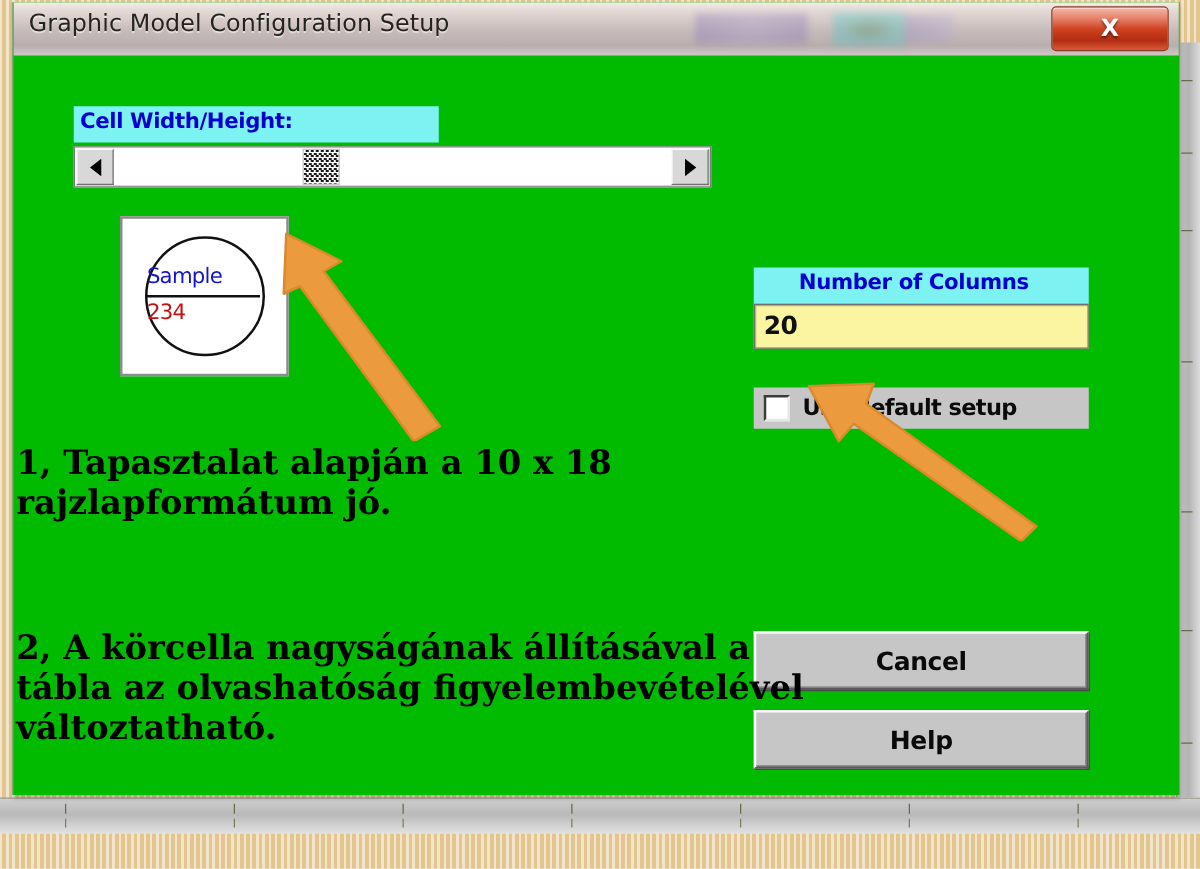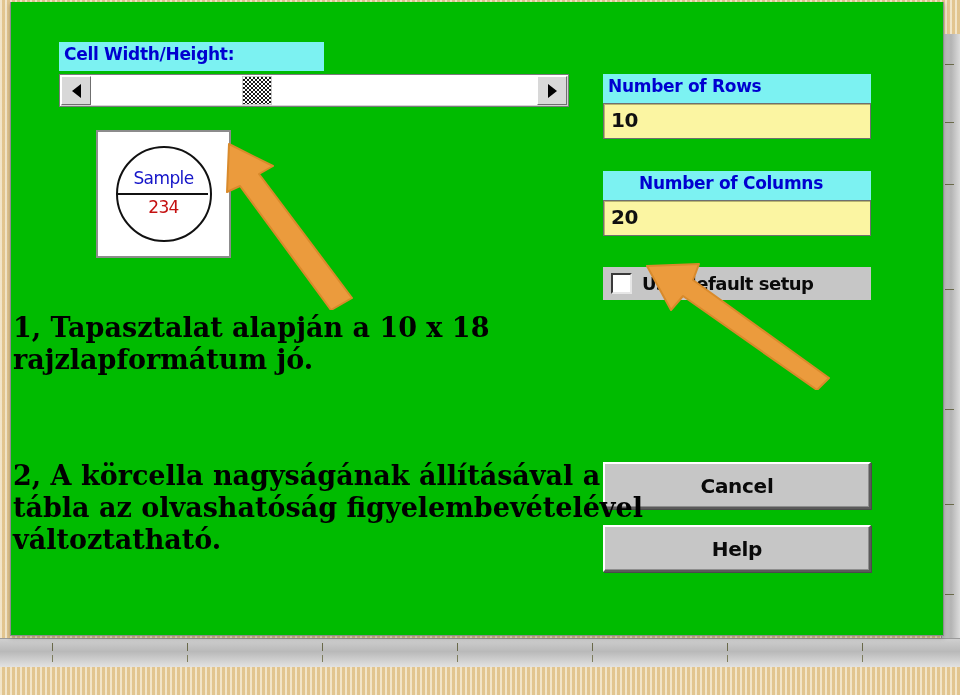--- a/index.html
+++ b/index.html
@@ -166,21 +166,21 @@
     background: #7cf2f2;
     color: #0000d0;
     font-family: "DejaVu Sans", sans-serif;
     font-size: 17px;
     font-weight: bold;
     letter-spacing: -0.3px;
     padding: 2px 5px 3px 5px;
     box-sizing: border-box;
     white-space: nowrap;
   }
-  #label-cell-size { left: 48px;  top: 40px;  width: 265px; height: 29px; }
+  #label-cell-size { left: 48px;  top: 40px;  width: 292px; height: 29px; }
   #label-rows      { left: 592px; top: 72px;  width: 268px; height: 29px; }
   #label-columns   { left: 592px; top: 169px; width: 268px; height: 29px; padding-left: 36px; }
 
   
   #cell-size-scrollbar {
     position: absolute;
     left: 48px;
     top: 72px;
     width: 510px;
     height: 33px;
@@ -256,21 +256,20 @@
     left: -2px;
     top: 45px;
     width: 92px;
     height: 2px;
     background: #111111;
   }
   #sample-top-text, #sample-bottom-text {
     position: absolute;
     left: 0;
     width: 92px;
-    text-align: center;
     font-family: "DejaVu Sans", sans-serif;
     font-size: 17px;
     letter-spacing: -0.6px;
   }
   #sample-top-text {
     top: 20px;
     color: #1414c8;
   }
   #sample-bottom-text {
     top: 49px;
@@ -402,20 +401,29 @@
     <div class="tickv" style="top: 88px;"></div>
     <div class="tickv" style="top: 150px;"></div>
     <div class="tickv" style="top: 255px;"></div>
     <div class="tickv" style="top: 375px;"></div>
     <div class="tickv" style="top: 470px;"></div>
     <div class="tickv" style="top: 560px;"></div>
   </div>
 
 <div id="app-window">
 
+  <div id="titlebar">
+    <div class="ghost" id="ghost-a"></div>
+    <div class="ghost" id="ghost-b"></div>
+    <div class="ghost" id="ghost-c"></div>
+    <div id="title-text">Graphic Model Configuration Setup</div>
+    <div id="close-button">
+      <span class="x-glyph">X</span>
+    </div>
+  </div>
 
   <div id="client">
 
     <div class="cyan-label" id="label-cell-size">Cell Width/Height:</div>
 
     <div id="cell-size-scrollbar">
       <div class="sb-btn" id="sb-left">
         <span class="sb-arrow"></span>
       </div>
       <div id="sb-thumb"></div>
@@ -425,22 +433,20 @@
     </div>
 
     <div id="sample-preview">
       <div id="sample-circle">
         <div id="sample-divider"></div>
         <div id="sample-top-text">Sample</div>
         <div id="sample-bottom-text">234</div>
       </div>
     </div>
 
-    <div class="cyan-label" id="label-rows">Number of Rows</div>
-    <div class="yellow-field" id="field-rows">10</div>
 
     <div class="cyan-label" id="label-columns">Number of Columns</div>
     <div class="yellow-field" id="field-columns">20</div>
 
     <div id="default-setup-row">
       <span id="default-setup-checkbox"></span>
       <span id="default-setup-label">Use default setup</span>
     </div>
 
     <div class="push-button" id="cancel-button">Cancel</div>

